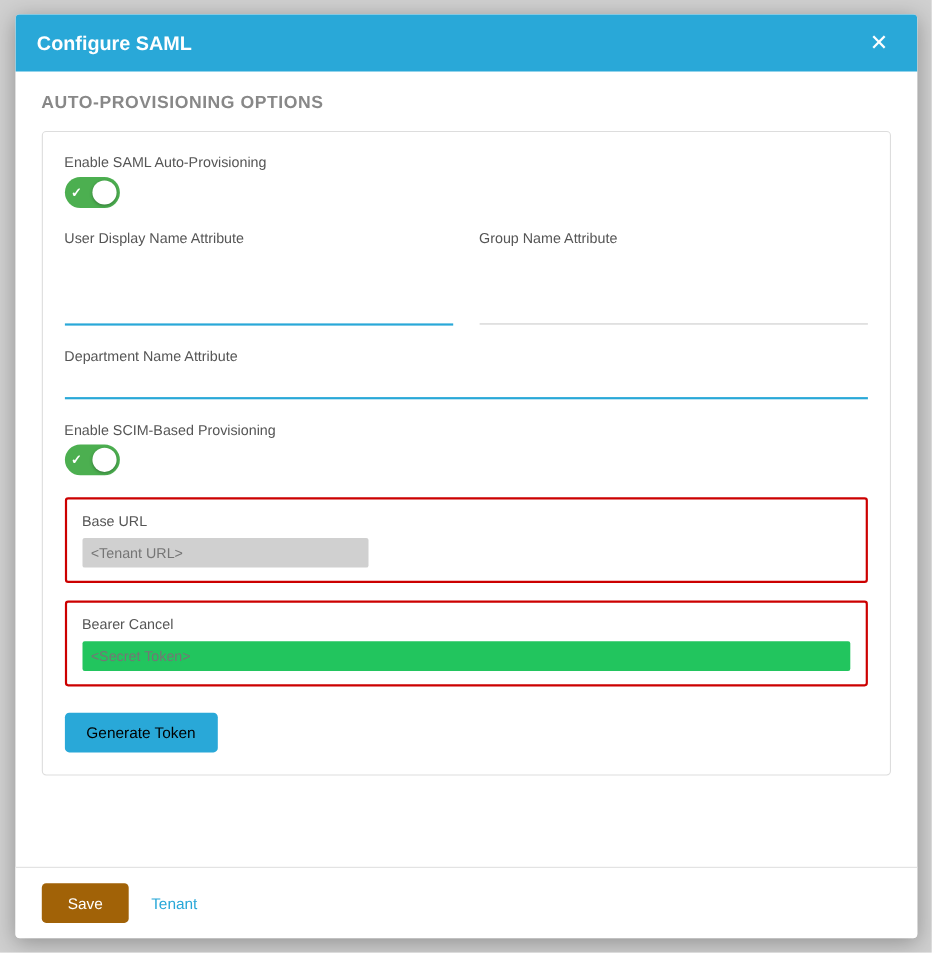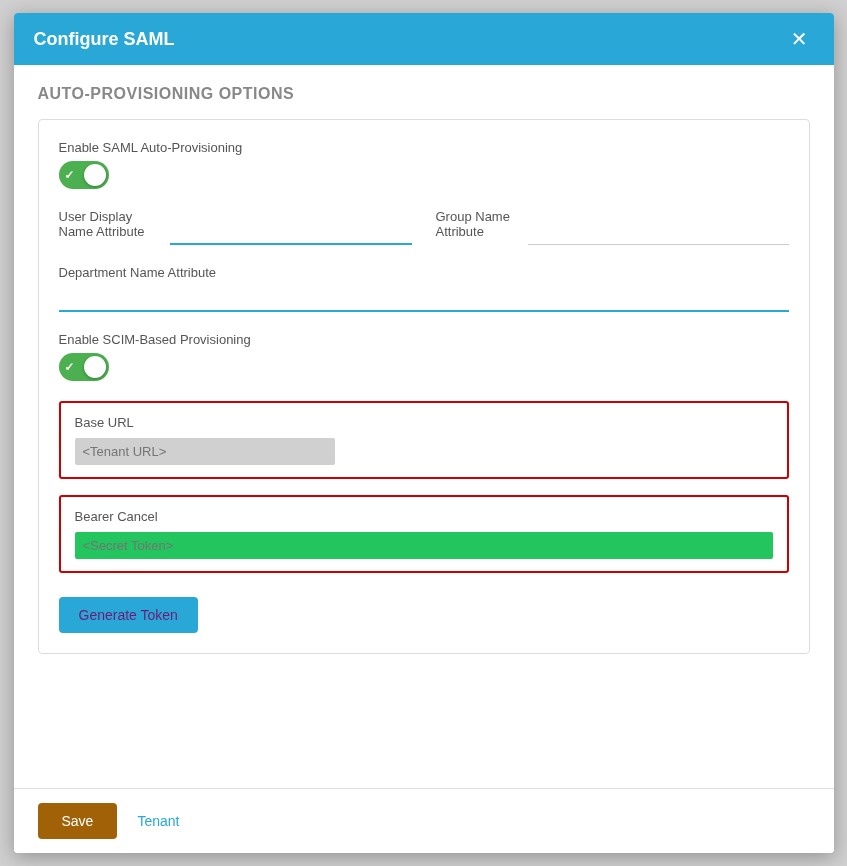--- a/index.html
+++ b/index.html
@@ -119,20 +119,22 @@
       box-shadow: 0 1px 3px rgba(0,0,0,0.3);
     }
     .fields-row {
       display: flex;
       gap: 24px;
       margin-bottom: 20px;
     }
     .field-group {
       flex: 1;
       display: flex;
+      flex-direction: column;
+      gap: 40px;
     }
     .field-input {
       border: none;
       border-bottom: 2px solid #29a8d8;
       outline: none;
       padding: 4px 0;
       font-size: 14px;
       color: #333;
       background: transparent;
       width: 100%;
@@ -175,21 +177,21 @@
       background: #22c55e;
       border: none;
       padding: 6px 8px;
       font-size: 13px;
       color: #555;
       width: 100%;
       border-radius: 2px;
     }
     .generate-btn {
       background: #29a8d8;
-      color: #701a75;
+      color: #000000;
       border: none;
       padding: 10px 20px;
       border-radius: 4px;
       cursor: pointer;
       font-size: 14px;
       margin-top: 8px;
     }
     .modal-footer {
       border-top: 1px solid #e0e0e0;
       padding: 14px 24px;

